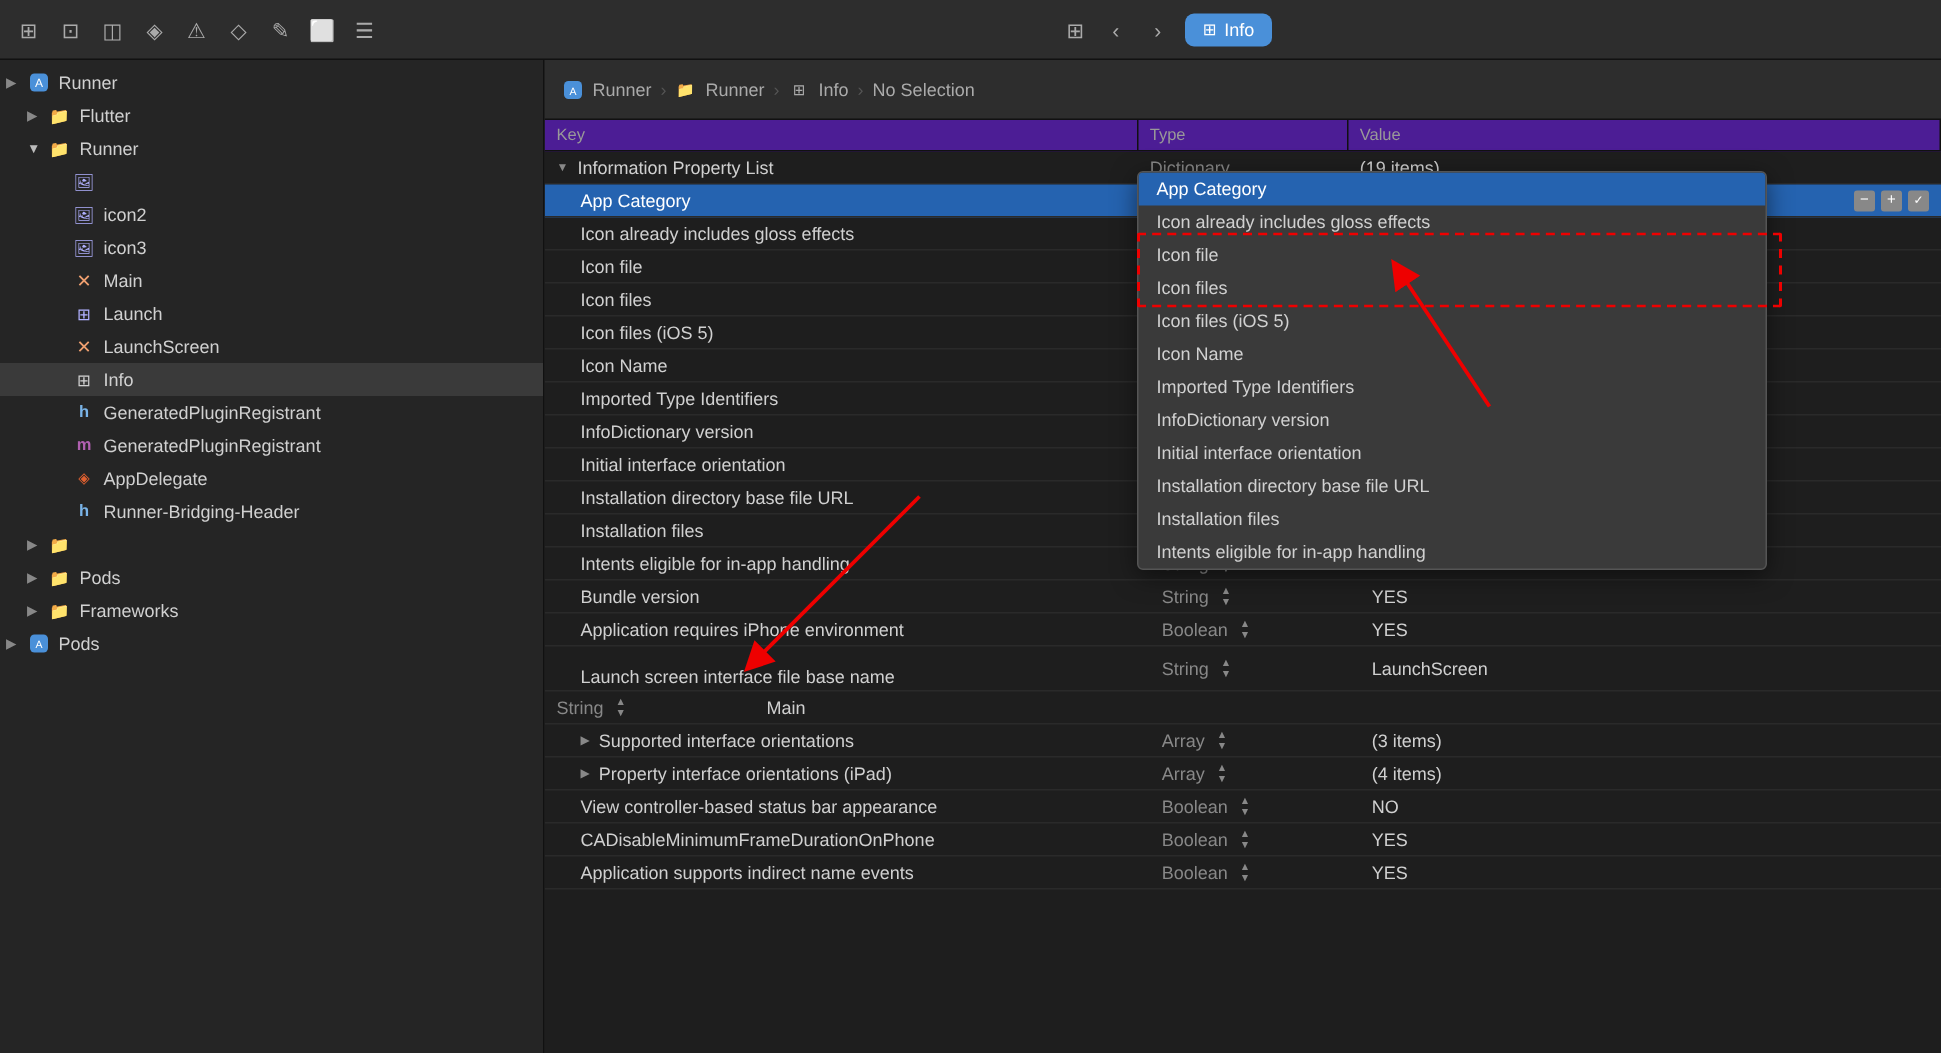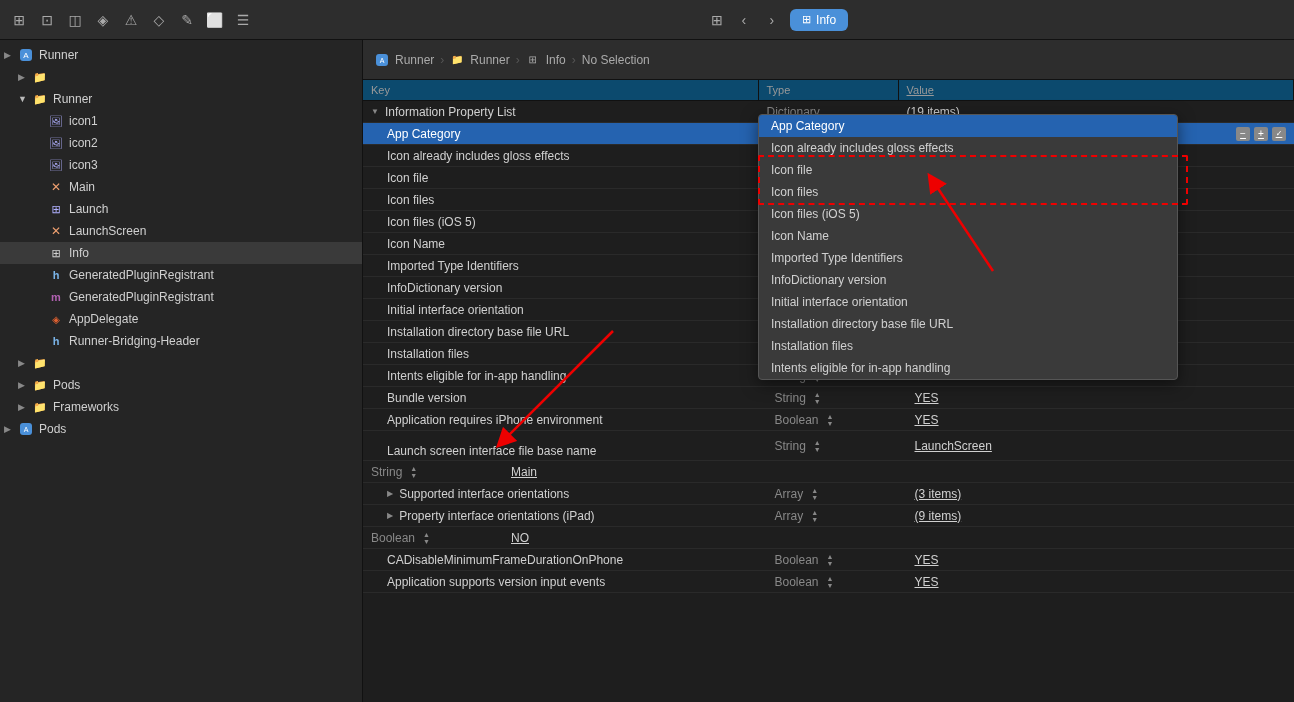--- a/index.html
+++ b/index.html
@@ -168,36 +168,36 @@
       flex: 1;
       overflow-y: auto;
       position: relative;
     }
     .plist-table::-webkit-scrollbar { width: 8px; }
     .plist-table::-webkit-scrollbar-track { background: #1a1a1a; }
     .plist-table::-webkit-scrollbar-thumb { background: #555; border-radius: 4px; }
 
     .plist-header {
       display: flex;
-      background: #0c4a6e;
+      background: #4c1d95;
       border-bottom: 1px solid #111;
       position: sticky;
       top: 0;
       z-index: 10;
     }
     .plist-header-cell {
       padding: 4px 8px;
       font-size: 11px;
       color: #999;
       font-weight: 500;
       border-right: 1px solid #111;
     }
     .col-key { flex: 1; min-width: 0; }
     .col-type { width: 140px; flex-shrink: 0; }
-    .col-value { flex: 1; min-width: 0; text-decoration: underline; }
+    .col-value { flex: 1; min-width: 0; }
 
     .plist-row {
       display: flex;
       align-items: center;
       border-bottom: 1px solid #2a2a2a;
       min-height: 22px;
       position: relative;
     }
 
     .plist-cell {
@@ -355,32 +355,32 @@
             <rect x="1" y="1" width="12" height="12" rx="3" fill="#4a90d9"></rect>
             <text x="7" y="10" font-size="8" fill="white" text-anchor="middle">A</text>
           </svg>
       </span>
       <span class="sidebar-label">Runner</span>
     </div>
 
     <div class="sidebar-item indent-1">
       <span class="sidebar-arrow">▶</span>
       <span class="sidebar-icon icon-folder">📁</span>
+      <span class="sidebar-label">Flutter</span>
     </div>
 
     <div class="sidebar-item indent-1">
       <span class="sidebar-arrow" style="color:#bbb;">▼</span>
       <span class="sidebar-icon icon-folder">📁</span>
       <span class="sidebar-label">Runner</span>
     </div>
 
     <div class="sidebar-item indent-2">
       <span class="sidebar-arrow"></span>
       <span class="sidebar-icon icon-image">🖼</span>
-      <span class="sidebar-label">icon1</span>
     </div>
 
     <div class="sidebar-item indent-2">
       <span class="sidebar-arrow"></span>
       <span class="sidebar-icon icon-image">🖼</span>
       <span class="sidebar-label">icon2</span>
     </div>
 
     <div class="sidebar-item indent-2">
       <span class="sidebar-arrow"></span>
@@ -683,42 +683,45 @@
             </div>
             <div class="plist-row">
               <div class="plist-cell col-key" style="padding-left: 24px;">
                 <span class="row-arrow">▶</span>
                 <span>Property interface orientations (iPad)</span>
               </div>
               <div class="plist-cell col-type">Array<div class="stepper-btn">
                   <span>▲</span>
                   <span>▼</span>
                 </div></div>
-              <div class="plist-cell col-value">(9 items)</div>
-            </div>
-            <div class="plist-row">
+              <div class="plist-cell col-value">(4 items)</div>
+            </div>
+            <div class="plist-row">
+              <div class="plist-cell col-key" style="padding-left: 24px;">
+                <span>View controller-based status bar appearance</span>
+              </div>
               <div class="plist-cell col-type">Boolean<div class="stepper-btn">
                   <span>▲</span>
                   <span>▼</span>
                 </div></div>
               <div class="plist-cell col-value">NO</div>
             </div>
             <div class="plist-row">
               <div class="plist-cell col-key" style="padding-left: 24px;">
                 <span>CADisableMinimumFrameDurationOnPhone</span>
               </div>
               <div class="plist-cell col-type">Boolean<div class="stepper-btn">
                   <span>▲</span>
                   <span>▼</span>
                 </div></div>
               <div class="plist-cell col-value">YES</div>
             </div>
             <div class="plist-row">
               <div class="plist-cell col-key" style="padding-left: 24px;">
-                <span>Application supports version input events</span>
+                <span>Application supports indirect name events</span>
               </div>
               <div class="plist-cell col-type">Boolean<div class="stepper-btn">
                   <span>▲</span>
                   <span>▼</span>
                 </div></div>
               <div class="plist-cell col-value">YES</div>
             </div>
           </div>
 
         <div class="dashed-box"></div>

